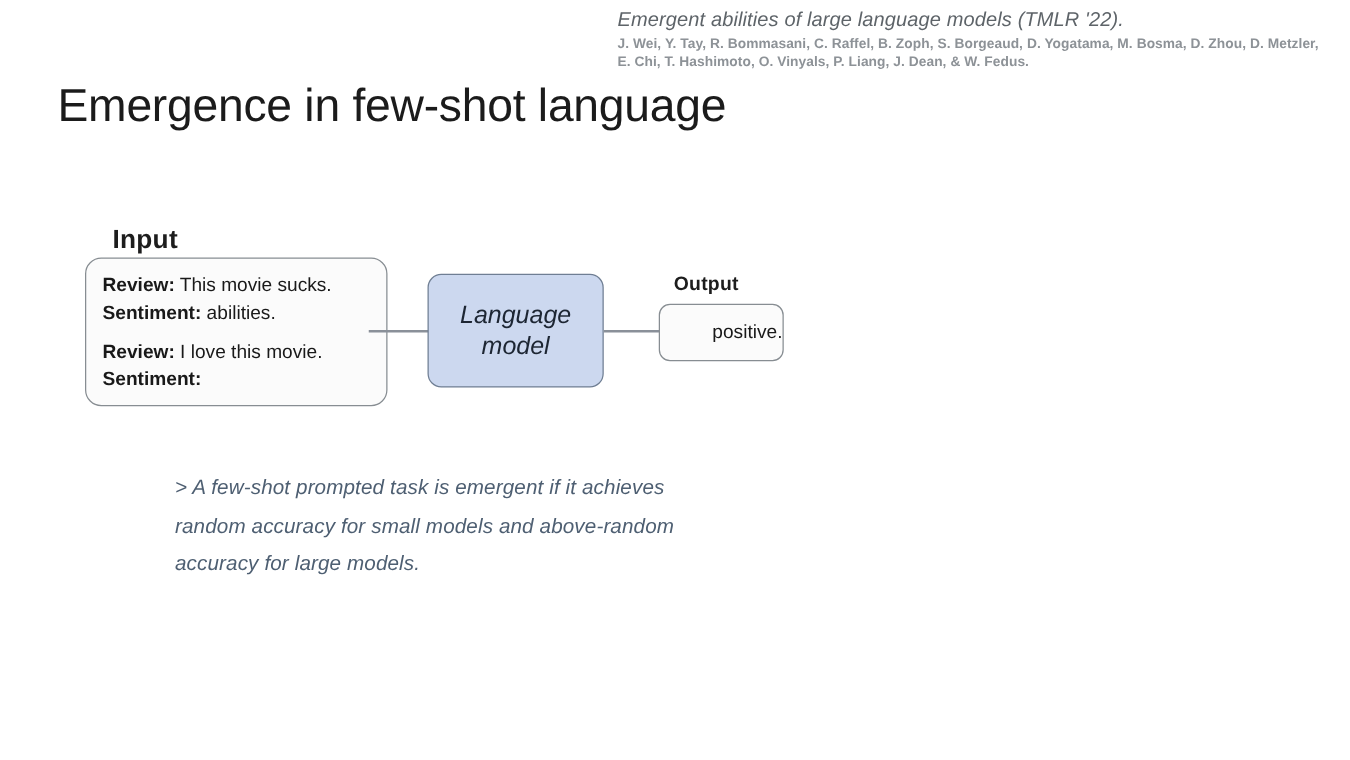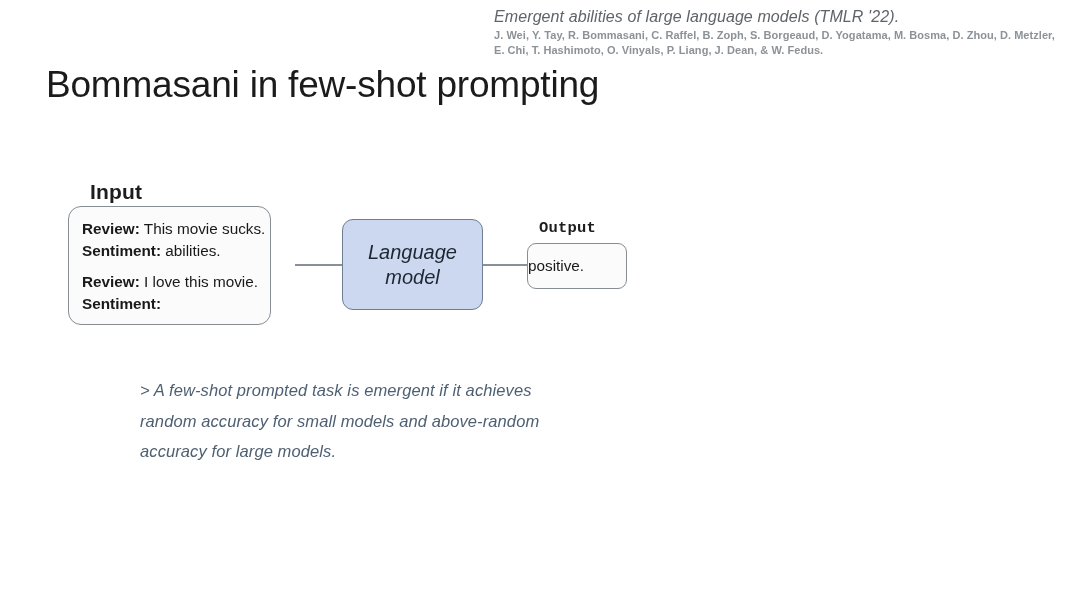--- a/index.html
+++ b/index.html
@@ -75,28 +75,27 @@
     letter-spacing: 0.2px;
   }
   .label-output {
     position: absolute;
     left: 539px;
     top: 219px;
     font-size: 15.5px;
     font-weight: bold;
     color: #1d1d1d;
     letter-spacing: 0.2px;
-    font-family: Liberation Mono, monospace;
   }
 
   .box-input {
     position: absolute;
     left: 68px;
     top: 206px;
-    width: 203px;
+    width: 242px;
     height: 119px;
     box-sizing: border-box;
     background: #fbfbfb;
     border: 1.4px solid #878d92;
     border-radius: 13px;
     padding: 11px 0 0 13px;
   }
   .prompt-line {
     font-size: 15.3px;
     line-height: 21.5px;
@@ -133,21 +132,21 @@
     left: 527px;
     top: 243px;
     width: 100px;
     height: 46px;
     box-sizing: border-box;
     background: #fbfbfb;
     border: 1.4px solid #878d92;
     border-radius: 9px;
     display: flex;
     align-items: center;
-    justify-content: flex-start;
+    justify-content: flex-end;
   }
   .box-output-text {
     font-size: 15.3px;
     color: #191919;
   }
 
   .connector {
     position: absolute;
     height: 1.6px;
     background: #8a9099;
@@ -172,21 +171,21 @@
   }
 </style>
 </head>
 <body>
 
 <div class="citation">
   <div class="citation-title">Emergent abilities of large language models (TMLR '22).</div>
   <div class="citation-authors">J. Wei, Y. Tay, R. Bommasani, C. Raffel, B. Zoph, S. Borgeaud, D. Yogatama, M. Bosma, D. Zhou, D. Metzler, E. Chi, T. Hashimoto, O. Vinyals, P. Liang, J. Dean, &amp; W. Fedus.</div>
 </div>
 
-<div class="slide-title">Bommasani in few-shot prompting</div>
+<div class="slide-title">Emergence in few-shot language</div>
 
 <div class="diagram">
 
   <div class="label-input">Input</div>
 
   <div class="box-input">
     <div class="prompt-line">
       <b>Review:</b><span> This movie sucks.</span>
     </div>
     <div class="prompt-line">

